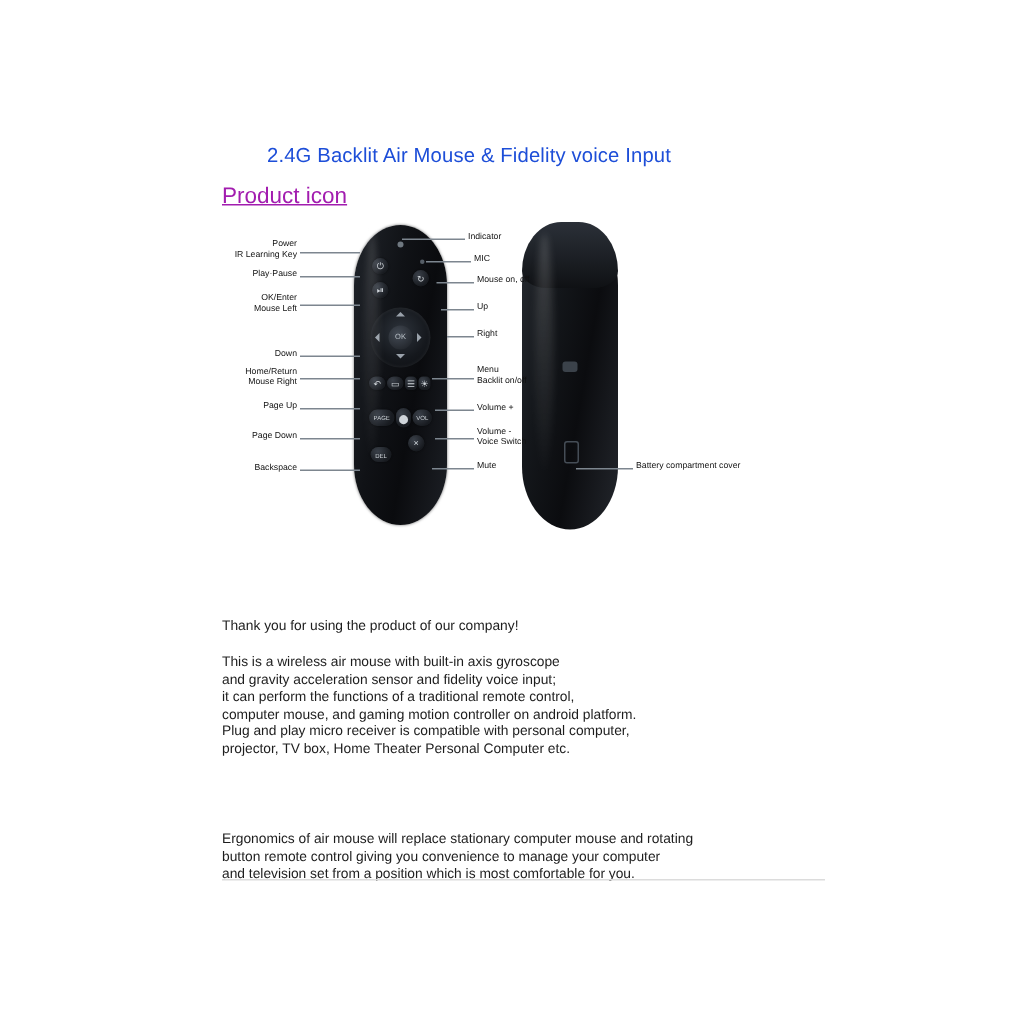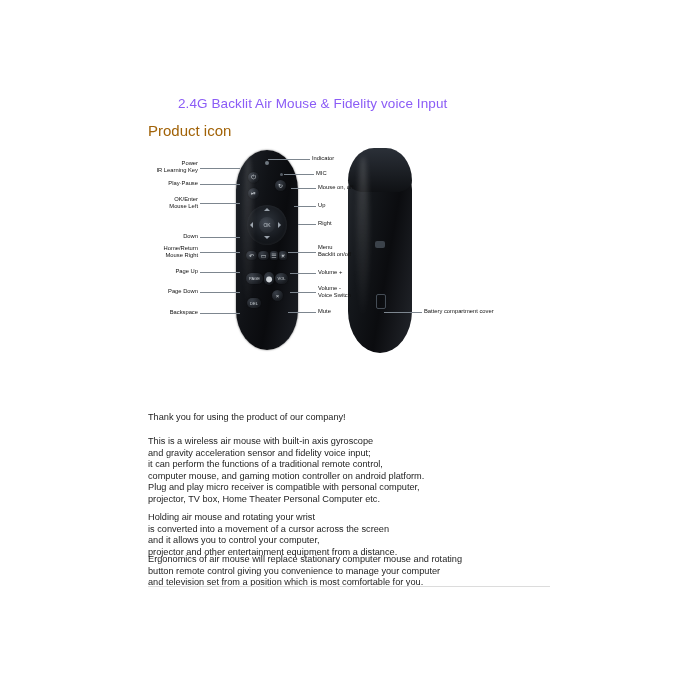--- a/index.html
+++ b/index.html
@@ -19,31 +19,32 @@
     position: absolute;
     left: 0; top: 0;
     width: 680px;
     height: 680px;
   }
   .title {
     position: absolute;
     left: 178px;
     top: 96px;
     font-size: 13.5px;
-    color: #8b5cf6;
+    color: #1d4ed8;
     letter-spacing: 0.1px;
     white-space: nowrap;
   }
   .subtitle {
     position: absolute;
     left: 148px;
     top: 122px;
     font-size: 15px;
-    color: #a16207;
+    color: #a21caf;
     white-space: nowrap;
+    text-decoration: underline;
   }
   
   .figure {
     position: absolute;
     left: 148px;
     top: 140px;
     width: 390px;
     height: 250px;
   }
   
@@ -323,22 +324,18 @@
 
   </div>
 
   <div class="body-text p-thanks">Thank you for using the product of our company!</div>
   <div class="body-text p1" style="white-space: pre-line;">This is a wireless air mouse with built-in axis gyroscope
 and gravity acceleration sensor and fidelity voice input;
 it can perform the functions of a traditional  remote control,
 computer mouse,  and gaming motion controller on android platform.
 Plug and play micro receiver is compatible with personal computer,
 projector, TV box, Home Theater Personal Computer etc.</div>
-  <div class="body-text p2" style="white-space: pre-line;">Holding air mouse and rotating your wrist
-is converted into a movement of a cursor across the screen
-and it allows you to control your computer,
-projector and other entertainment equipment from a distance.</div>
   <div class="body-text p3" style="white-space: pre-line;">Ergonomics of air mouse will replace stationary computer mouse and rotating
 button remote control giving you convenience to manage your computer
 and television set from a position which is most comfortable for you.</div>
   <div class="rule"></div>
 
 </div>
 
 </body></html>

